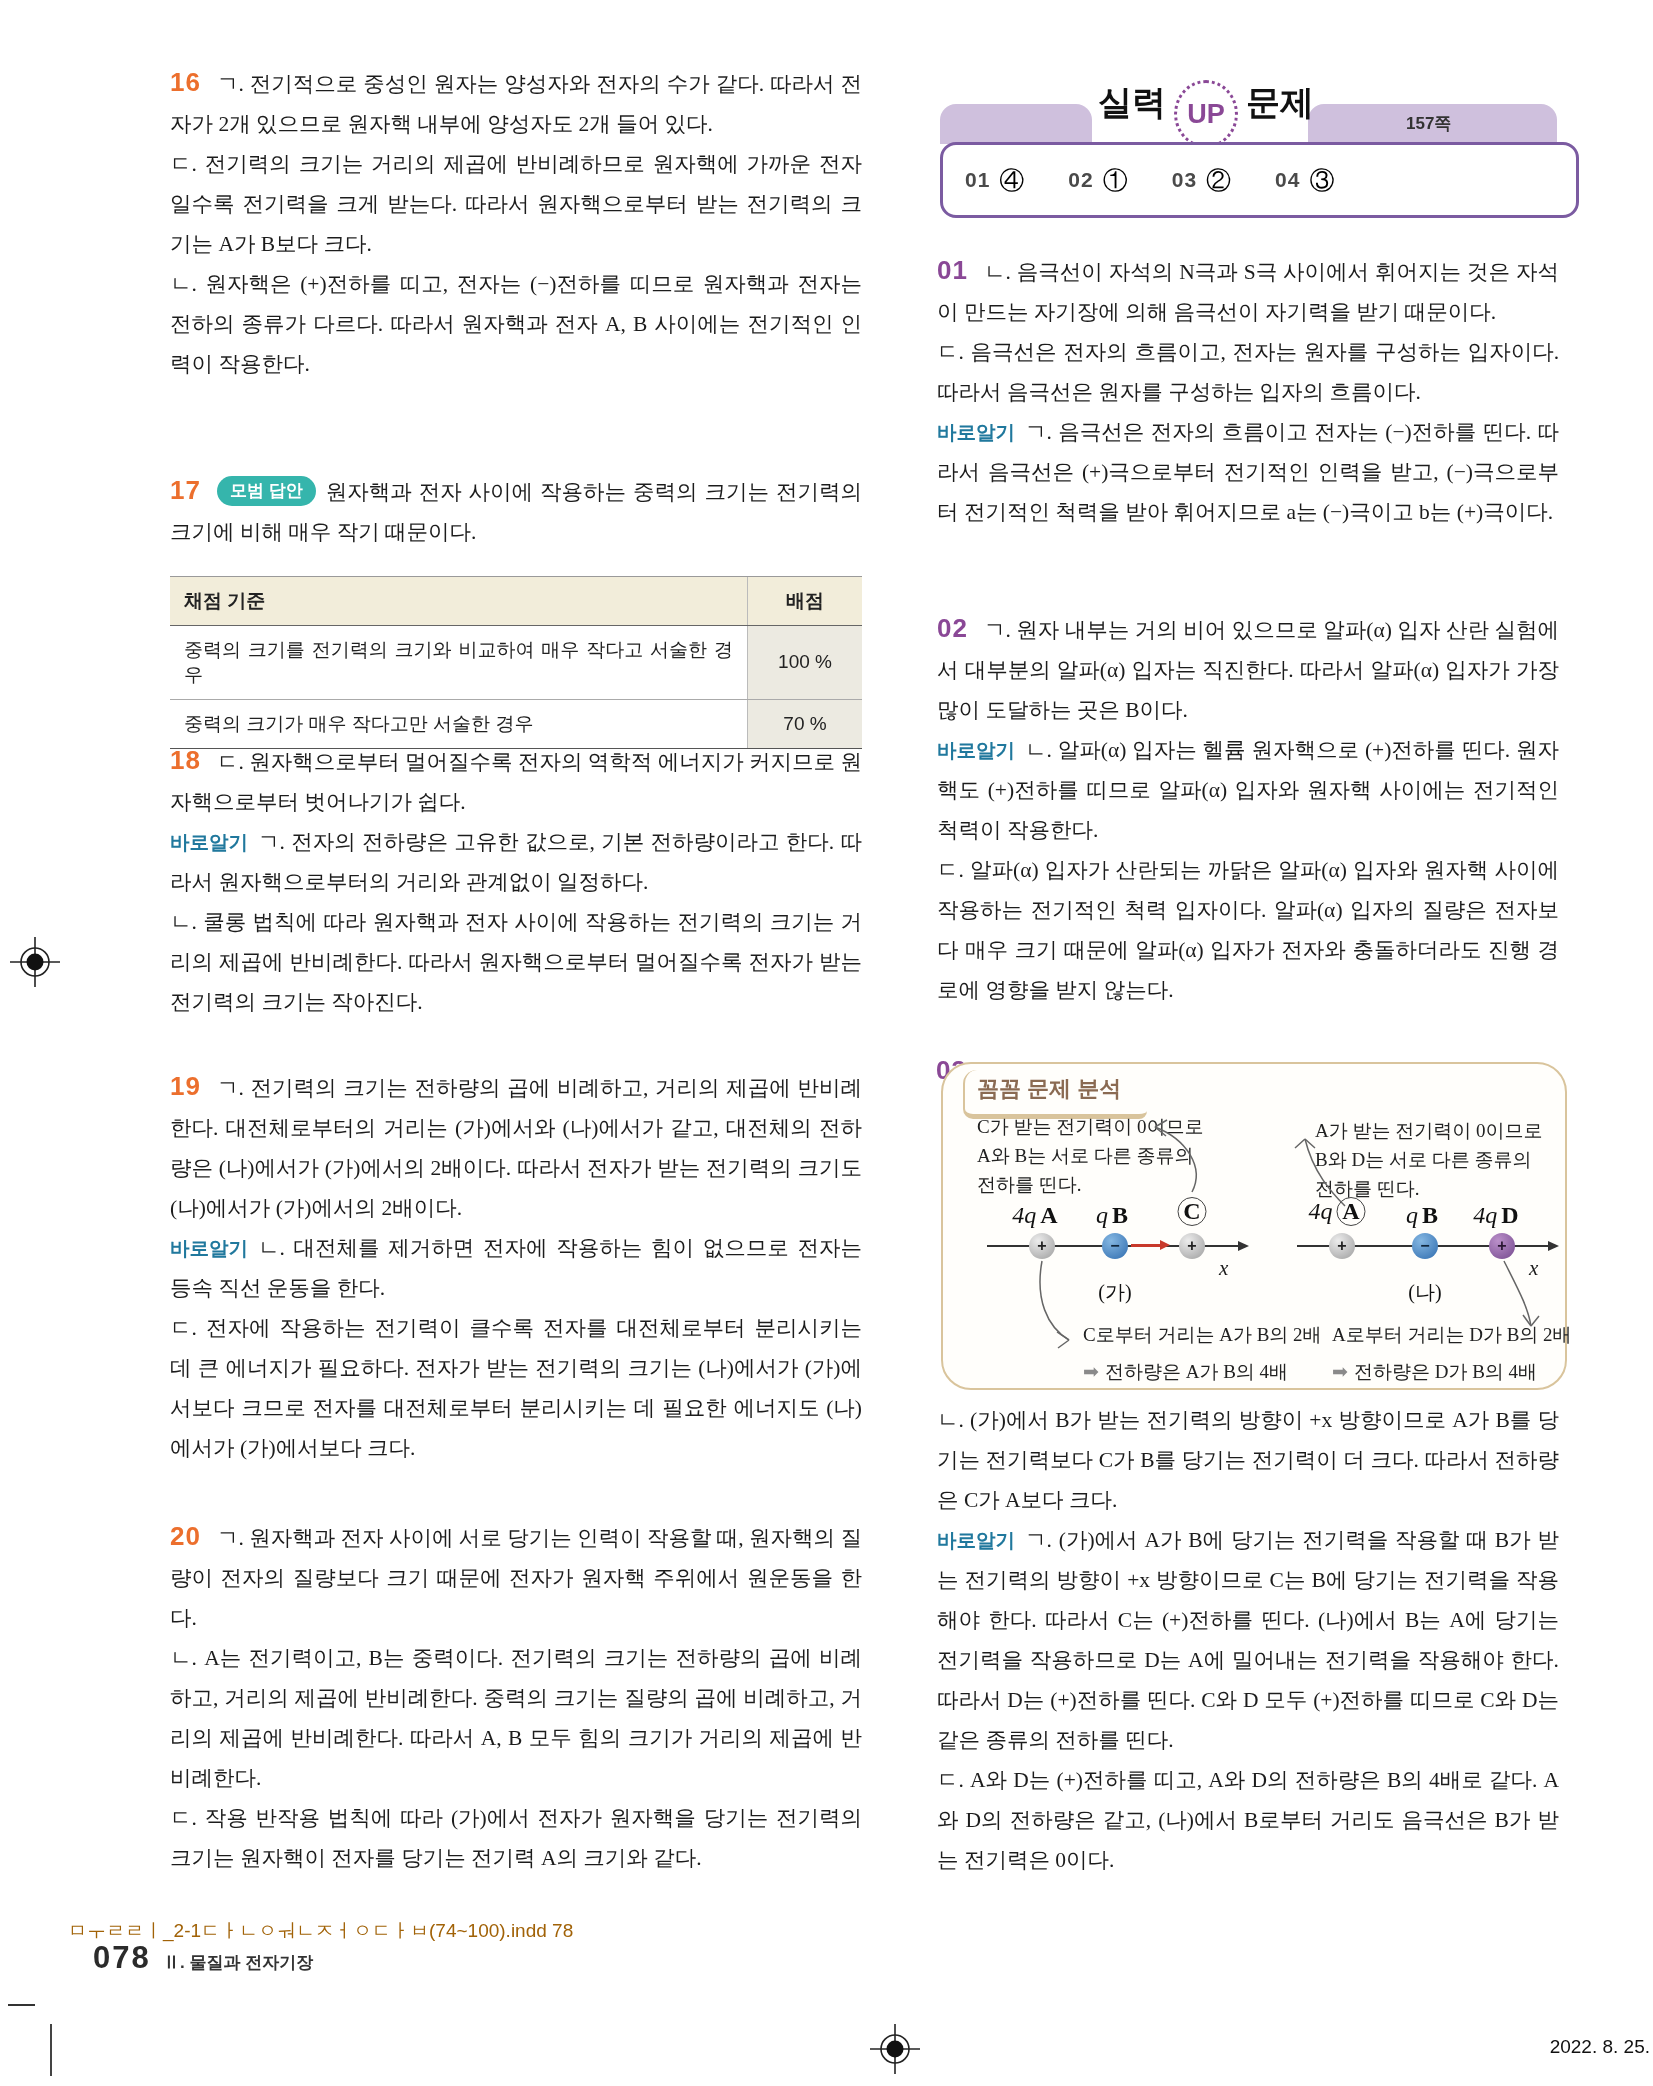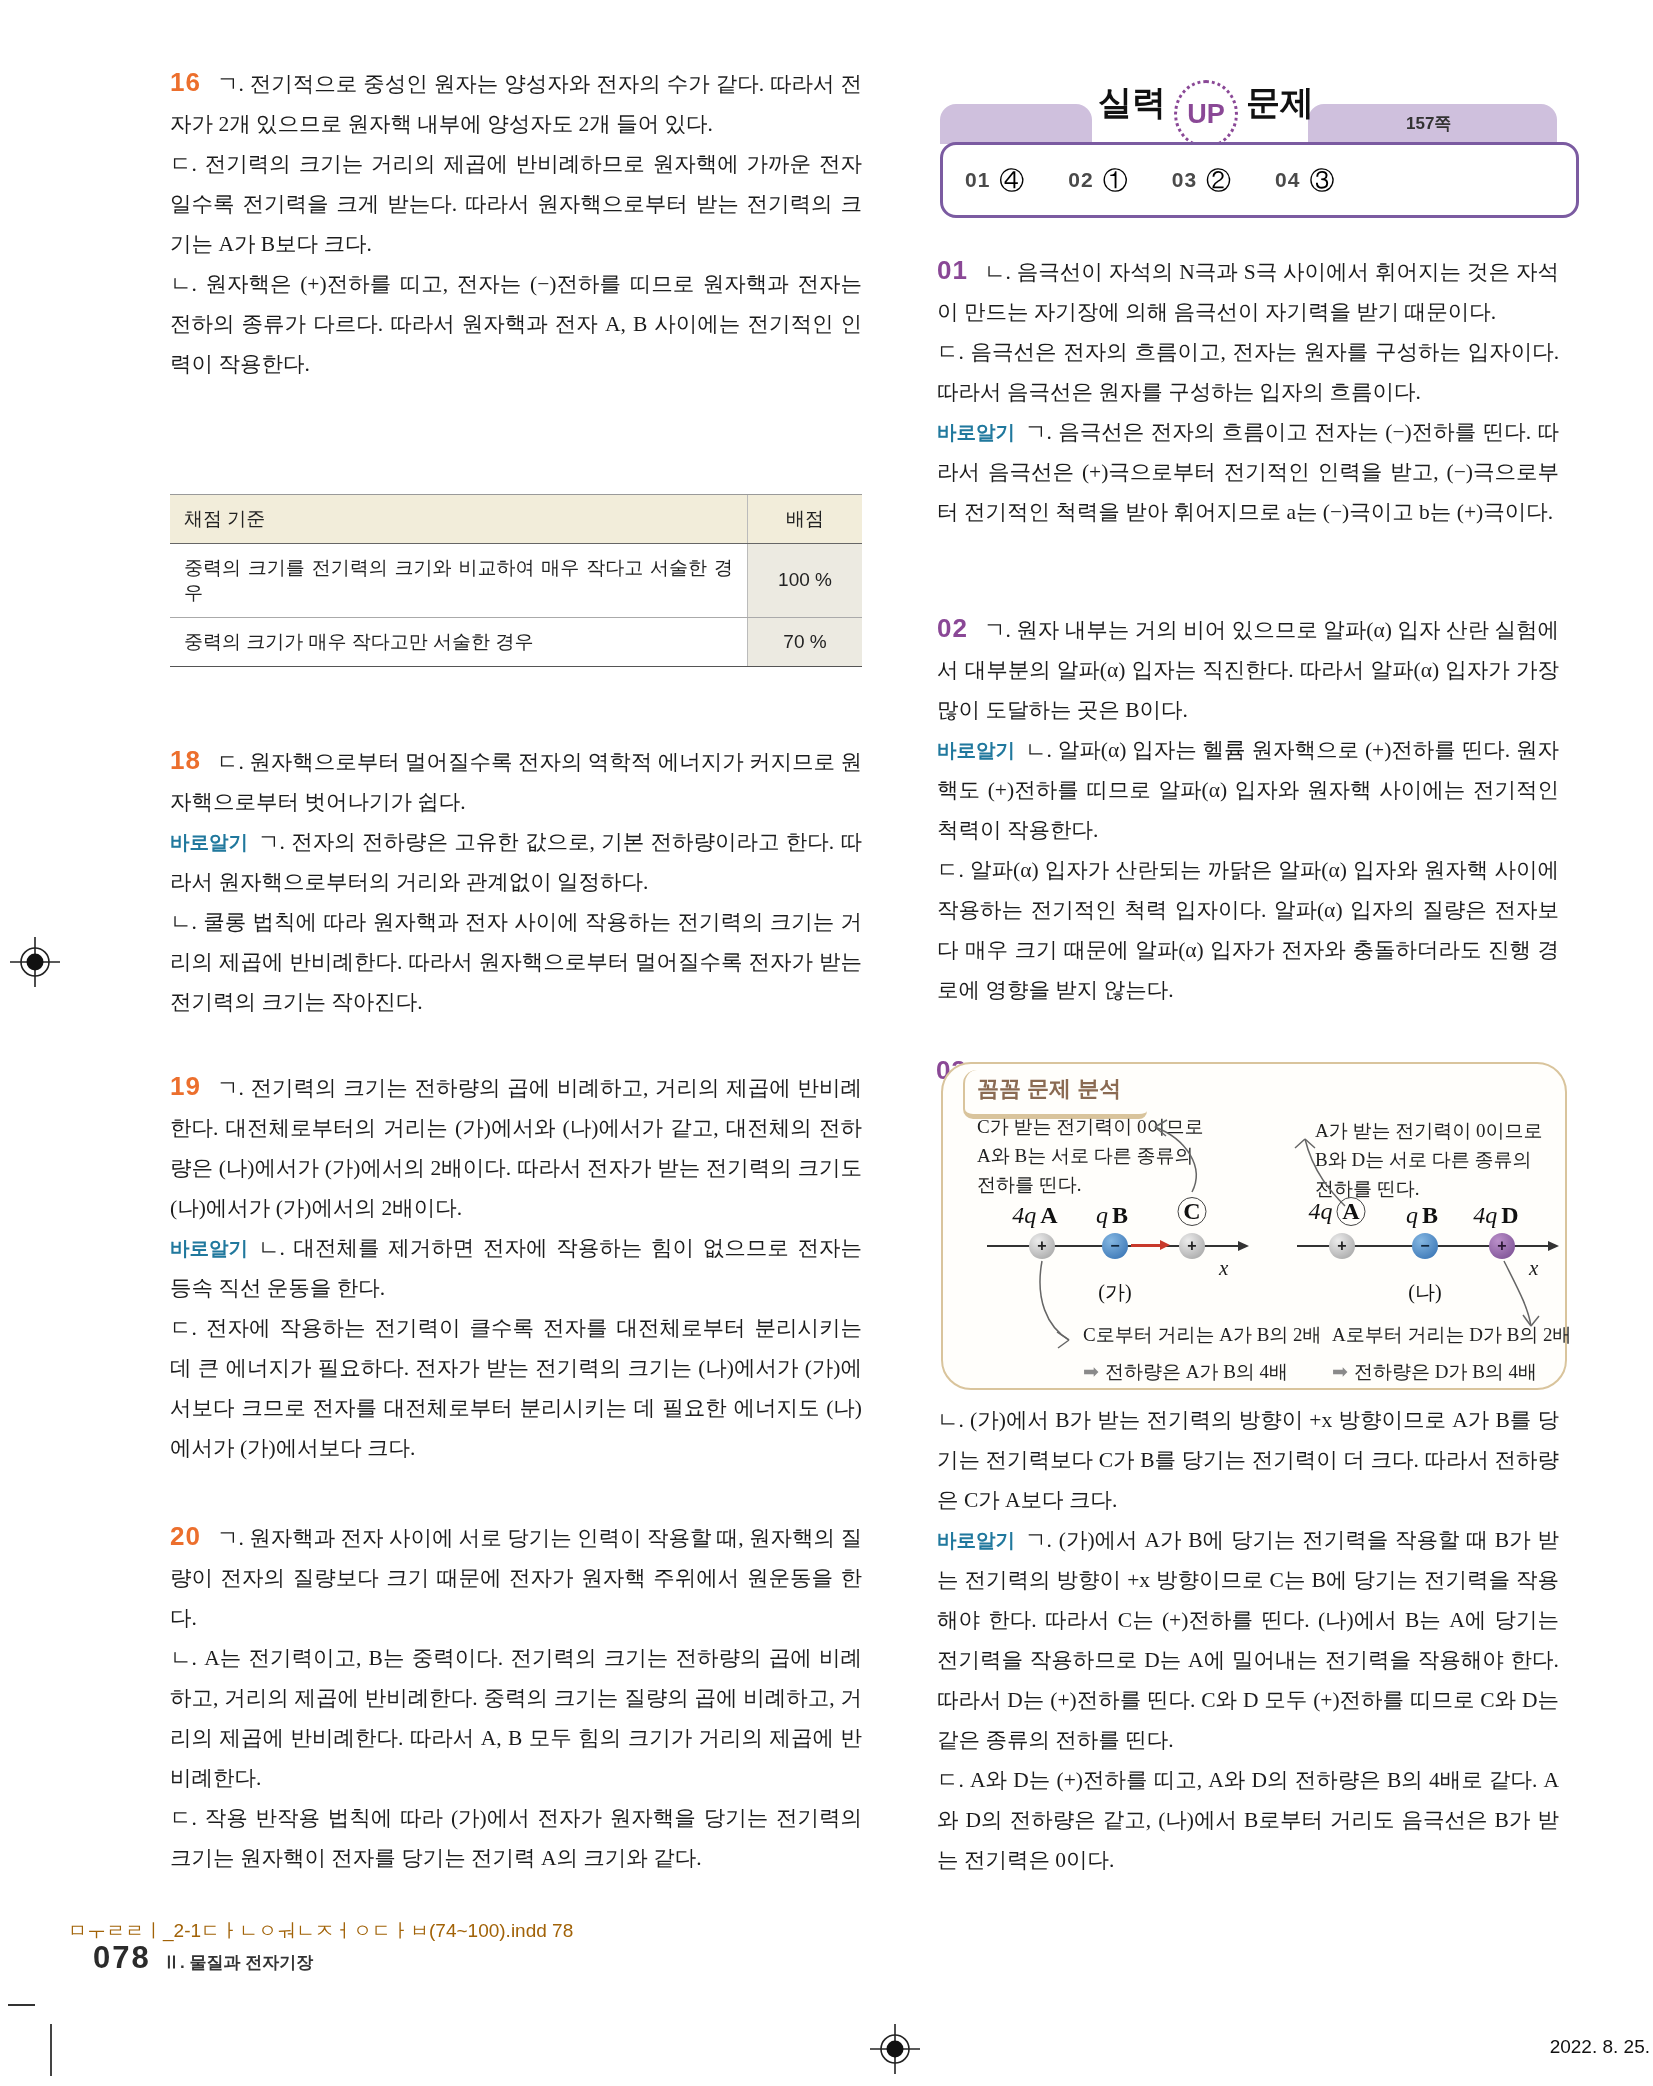--- a/index.html
+++ b/index.html
@@ -12,21 +12,21 @@
   .n{font:800 26px/40px "Liberation Sans",sans-serif;margin-right:16px;letter-spacing:1px;}
   .n.orange{color:#ec6f2d;}
   .n.purple{color:#8a4896;}
   .baro{font:700 19.5px "Liberation Sans",sans-serif;color:#20789d;margin-right:10px;}
   .badge{display:inline-block;background:#35b5ac;color:#fff;font:700 17px/1 "Liberation Sans",sans-serif;
          padding:6px 13px 7px;border-radius:15px;margin-right:10px;position:relative;top:-3px;}
   
   .grade{width:100%;border-collapse:collapse;margin-top:24px;
          font:400 19px/1.35 "Liberation Sans",sans-serif;color:#222;}
   .grade th,.grade td{padding:11px 14px;}
-  .grade thead th{background:#f2edda;font-weight:400;text-align:left;
+  .grade thead th{background:#f2edda;font-weight:700;text-align:left;
                   border-top:1.5px solid #9a9a9a;border-bottom:1.5px solid #666;}
   .grade thead th.score{width:86px;text-align:center;border-left:1px solid #bbb;}
   .grade tbody td{border-bottom:1px solid #aaa;background:#fff;}
   .grade tbody tr:last-child td{border-bottom:1.5px solid #555;}
   .grade tbody td.score{background:#eceae1;text-align:center;border-left:1px solid #bbb;white-space:nowrap;}
   
   .tab{position:absolute;height:40px;background:#cfc0dd;border-radius:16px 16px 0 0;}
   .ansbox{position:absolute;left:940px;top:142px;width:611px;height:70px;background:#fff;
           border:3px solid #7b5ba1;border-radius:16px;display:flex;align-items:center;
           padding-left:22px;gap:44px;}
@@ -96,20 +96,21 @@
     <circle cx="0" cy="0" r="8.5" fill="#111"></circle>
   </svg>
 
   <div class="sol" style="top:62px;">
     <p><span class="n orange">16</span><span>ㄱ. 전기적으로 중성인 원자는 양성자와 전자의 수가 같다. 따라서 전자가 2개 있으므로 원자핵 내부에 양성자도 2개 들어 있다.</span></p>
     <p>ㄷ. 전기력의 크기는 거리의 제곱에 반비례하므로 원자핵에 가까운 전자일수록 전기력을 크게 받는다. 따라서 원자핵으로부터 받는 전기력의 크기는 A가 B보다 크다.</p>
     <p>ㄴ. 원자핵은 (+)전하를 띠고, 전자는 (−)전하를 띠므로 원자핵과 전자는 전하의 종류가 다르다. 따라서 원자핵과 전자 A, B 사이에는 전기적인 인력이 작용한다.</p>
   </div>
 
   <div class="sol" style="top:470px;">
+    <p><span class="n orange">17</span><span class="badge">모범 답안</span><span>원자핵과 전자 사이에 작용하는 중력의 크기는 전기력의 크기에 비해 매우 작기 때문이다.</span></p>
     <table class="grade">
       <thead>
         <tr>
           <th>채점 기준</th>
           <th class="score">배점</th>
         </tr>
       </thead>
       <tbody>
         <tr>
           <td>중력의 크기를 전기력의 크기와 비교하여 매우 작다고 서술한 경우</td>

